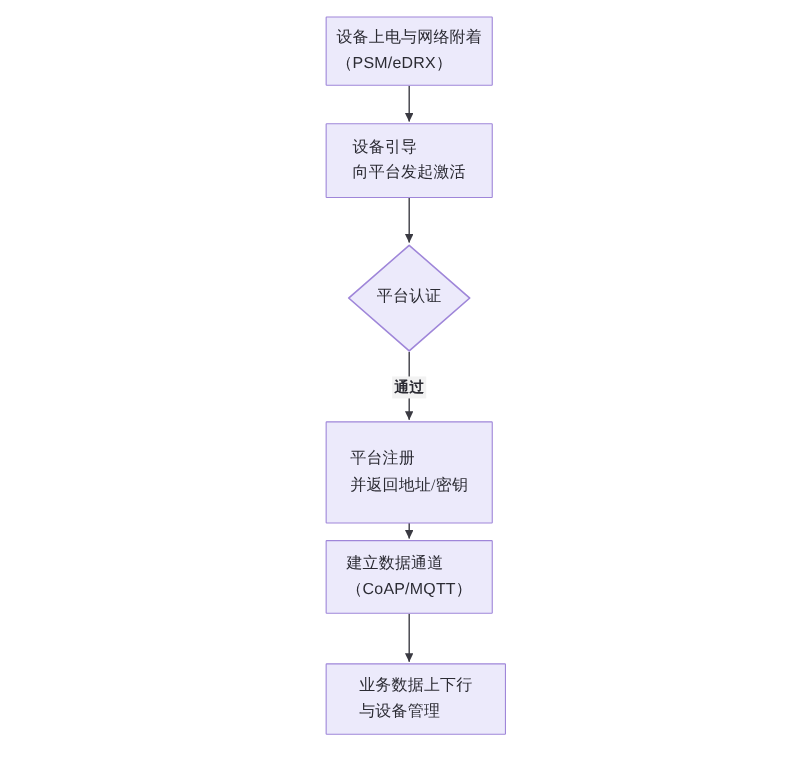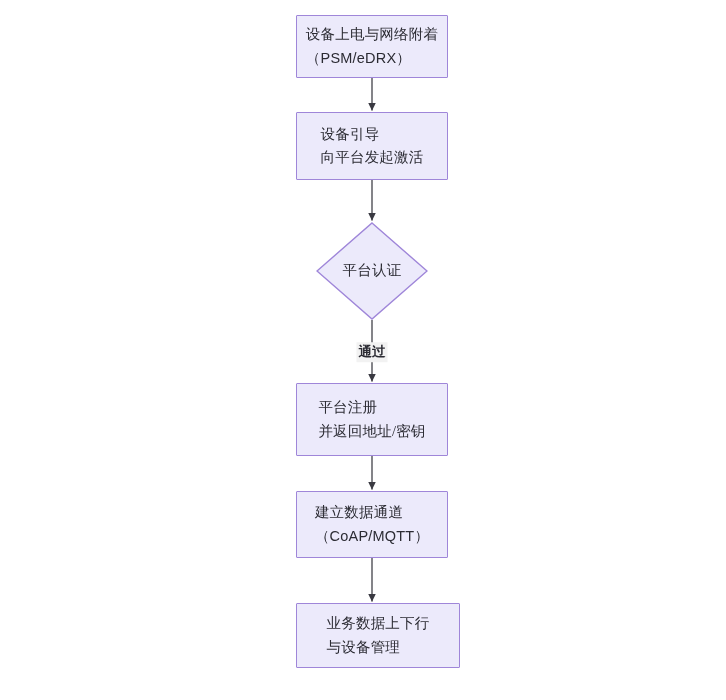--- a/index.html
+++ b/index.html
@@ -113,21 +113,21 @@
 向平台发起激活</span>
   </div>
 
   <div class="node-diamond-wrap" style="left:316px; top:222px; width:112px; height:98px;">
     <svg width="112" height="98" viewBox="0 0 112 98" xmlns="http://www.w3.org/2000/svg">
       <polygon points="56,1 111,49 56,97 1,49" fill="#ECEAFB" stroke="#9F86D9" stroke-width="1.4"></polygon>
     </svg>
     <div class="node-diamond-label">平台认证</div>
   </div>
 
-  <div class="node node-rect" style="left:296px; top:383px; width:152px; height:73px;font-family:Liberation Serif, serif;">
+  <div class="node node-rect" style="left:296px; top:383px; width:152px; height:93px;font-family:Liberation Serif, serif;">
     <span class="node-label">平台注册
 并返回地址/密钥</span>
   </div>
 
   <div class="node node-rect" style="left:296px; top:491px; width:152px; height:67px;">
     <span class="node-label">建立数据通道
 （CoAP/MQTT）</span>
   </div>
 
   <div class="node node-rect" style="left:296px; top:603px; width:164px; height:65px;">

